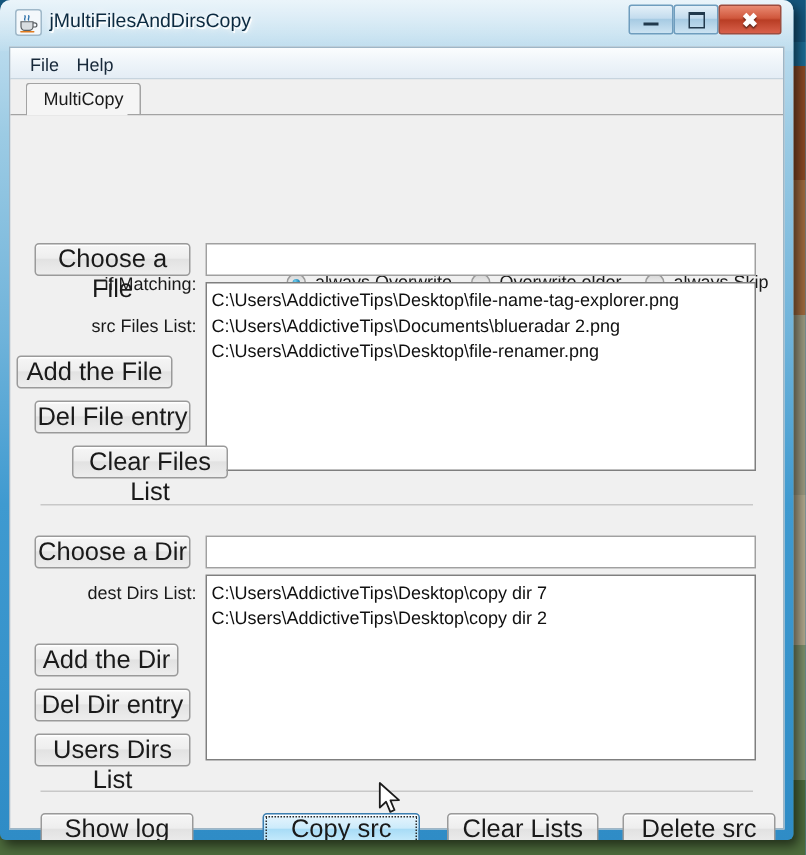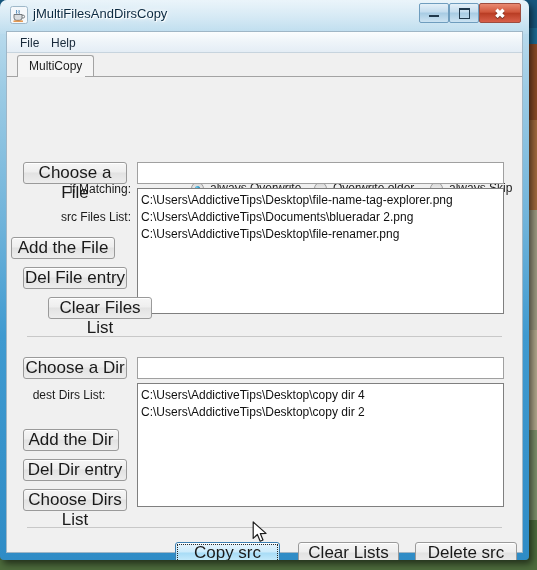--- a/index.html
+++ b/index.html
@@ -271,33 +271,34 @@
 
       <div class="btn" style="left:4px; top:160px; width:104px;">Add the File</div>
       <div class="btn" style="left:16px; top:190px; width:104px;">Del File entry</div>
       <div class="btn" style="left:16px; top:220px; width:104px;margin-left:25px;">Clear Files List</div>
 
       <div class="separator" style="left:20px; top:259px; width:475px;"></div>
 
       <div class="btn" style="left:16px; top:280px; width:104px;">Choose a Dir</div>
       <div class="textfield" style="left:130px; top:280px; width:367px;"></div>
 
-      <div class="label" style="left:0; top:311px; width:124px;text-align:center;">dest Dirs List:</div>
+      <div class="label" style="left:0; top:311px; width:124px;">dest Dirs List:</div>
 
       <div class="listbox" style="left:130px; top:306px; width:367px; height:124px;">
-        <div class="list-row">C:\Users\AddictiveTips\Desktop\copy dir 4</div>
+        <div class="list-row">C:\Users\AddictiveTips\Desktop\copy dir 7</div>
         <div class="list-row">C:\Users\AddictiveTips\Desktop\copy dir 2</div>
       </div>
 
       <div class="btn" style="left:16px; top:352px; width:96px;">Add the Dir</div>
       <div class="btn" style="left:16px; top:382px; width:104px;">Del Dir entry</div>
-      <div class="btn" style="left:16px; top:412px; width:104px;">Choose Dirs List</div>
+      <div class="btn" style="left:16px; top:412px; width:104px;">Users Dirs List</div>
 
       <div class="separator" style="left:20px; top:450px; width:475px;"></div>
 
+      <div class="btn" style="left:20px; top:465px; width:102px;">Show log</div>
 
       <div class="btn hover" style="left:168px; top:465px; width:105px;">
         <span class="focus-ring"></span>
         <span>Copy src</span>
       </div>
 
       <div class="btn" style="left:291px; top:465px; width:101px;">Clear Lists</div>
       <div class="btn" style="left:408px; top:465px; width:102px;">Delete src</div>
 
     </div>

